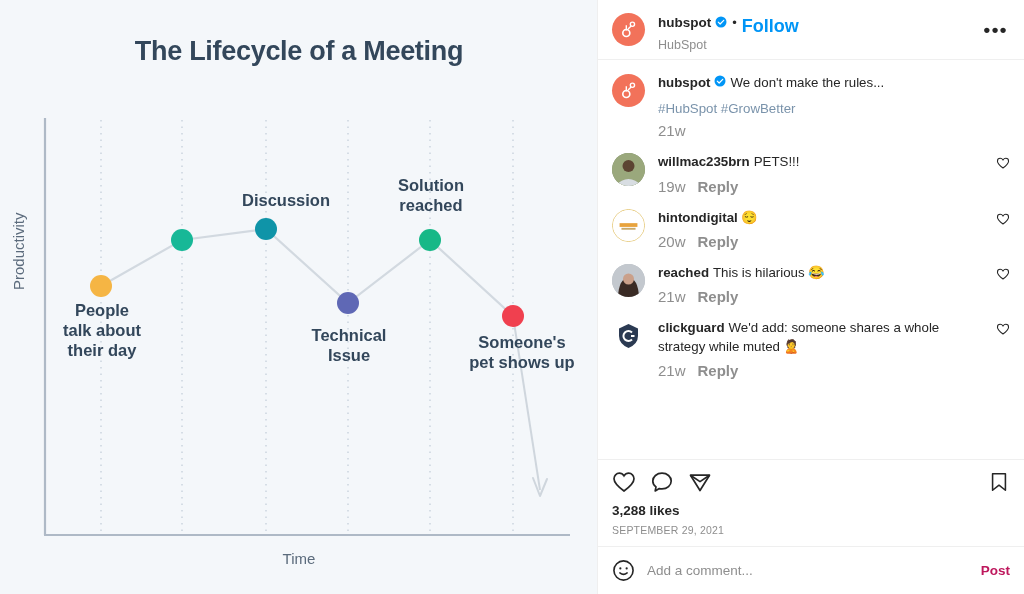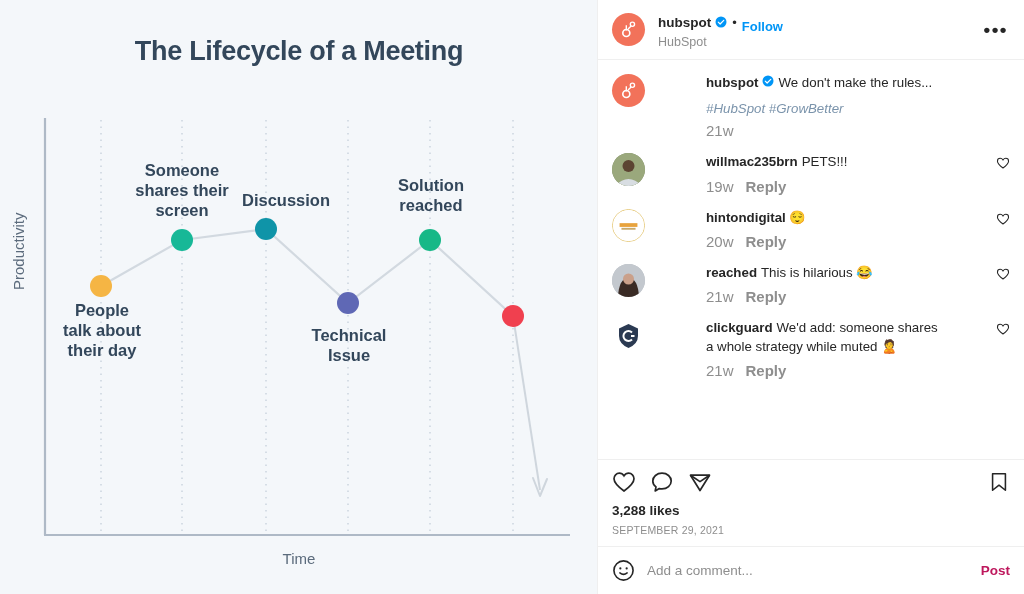--- a/index.html
+++ b/index.html
@@ -66,50 +66,49 @@
     width: 33px; height: 33px; border-radius: 50%;
     flex: 0 0 33px; overflow: hidden;
     display: flex; align-items: center; justify-content: center;
   }
   .av-hubspot { background: #f2725a; }
   .hdr-text { margin-left: 13px; flex: 1 1 auto; min-width: 0; }
   .hdr-line1 { display: flex; align-items: center; gap: 4px; font-size: 13.5px; }
   .uname { font-weight: bold; color: #262626; }
   .verified { width: 12px; height: 12px; flex: 0 0 12px; }
   .dot-sep { color: #262626; font-size: 13px; margin: 0 1px; }
-  .follow { color: #0095f6; font-weight: bold; font-size: 13px; cursor: pointer; margin-top: 8px; }
+  .follow { color: #0095f6; font-weight: bold; font-size: 18px; cursor: pointer; margin-top: 8px; }
   .hdr-line2 { color: #8e8e8e; font-size: 12.5px; margin-top: 1px; }
   .more-btn {
     color: #262626; font-size: 19px; letter-spacing: 1.5px;
     cursor: pointer; padding: 0 2px; line-height: 10px;
     font-weight: bold;
   }
 
   .ig-scroll {
     flex: 1 1 auto; overflow: hidden;
     padding: 0;
   }
   .cmt {
     display: flex; padding: 14px 14px 0 14px;
     align-items: flex-start;
-    gap: 48px;
   }
   .cmt-body { margin-left: 13px; flex: 1 1 auto; min-width: 0; }
   .cmt-text {
     font-size: 13.3px; color: #262626; line-height: 1.38;
     word-wrap: break-word;
   }
   .cmt-user { font-weight: bold; margin-right: 4px; }
   .cmt-meta {
     margin-top: 6px; font-size: 15px; color: #8e8e8e;
     display: flex; gap: 12px;
   }
   .cmt-meta span { cursor: pointer; }
   .cmt-reply { font-weight: bold; }
-  .cap-tags { color: #7a93ab; font-size: 13.3px; margin-top: 9px; font-style: italic; }
+  .cap-tags { color: #7a93ab; font-size: 13.3px; margin-top: 9px; }
   .heart-sm {
     width: 14px; height: 14px; flex: 0 0 14px; margin-left: 8px;
     margin-top: 3px; cursor: pointer;
   }
 
   .ig-actions {
     border-top: 1px solid #efefef;
     padding: 10px 14px 0 14px;
     flex: 0 0 auto;
   }
@@ -171,28 +170,27 @@
         <circle cx="266" cy="229" r="11" fill="#0f94a8"></circle>
         <circle cx="348" cy="303" r="11" fill="#5f68b5"></circle>
         <circle cx="430" cy="240" r="11" fill="#17b887"></circle>
         <circle cx="513" cy="316" r="11" fill="#f0404f"></circle>
       </g>
     </svg>
 
     <div class="pt-label" style="left:38px; top:300px; width:128px;">People
 talk about
 their day</div>
-    <div class="pt-label" style="left:112px; top:160px; width:140px;">Someone
-shares their
-screen</div>
     <div class="pt-label" style="left:226px; top:190px; width:120px;">Discussion</div>
     <div class="pt-label" style="left:288px; top:325px; width:122px;">Technical
 Issue</div>
     <div class="pt-label" style="left:372px; top:175px; width:118px;">Solution
 reached</div>
+    <div class="pt-label" style="left:448px; top:332px; width:148px;">Someone's
+pet shows up</div>
 
     <div class="axis-label axis-x">Time</div>
     <div class="axis-label axis-y">Productivity</div>
   </div>
 
   <div class="panel">
 
     <div class="ig-header">
       <div class="avatar av-hubspot">
         <svg width="21" height="21" viewBox="0 0 24 24">

